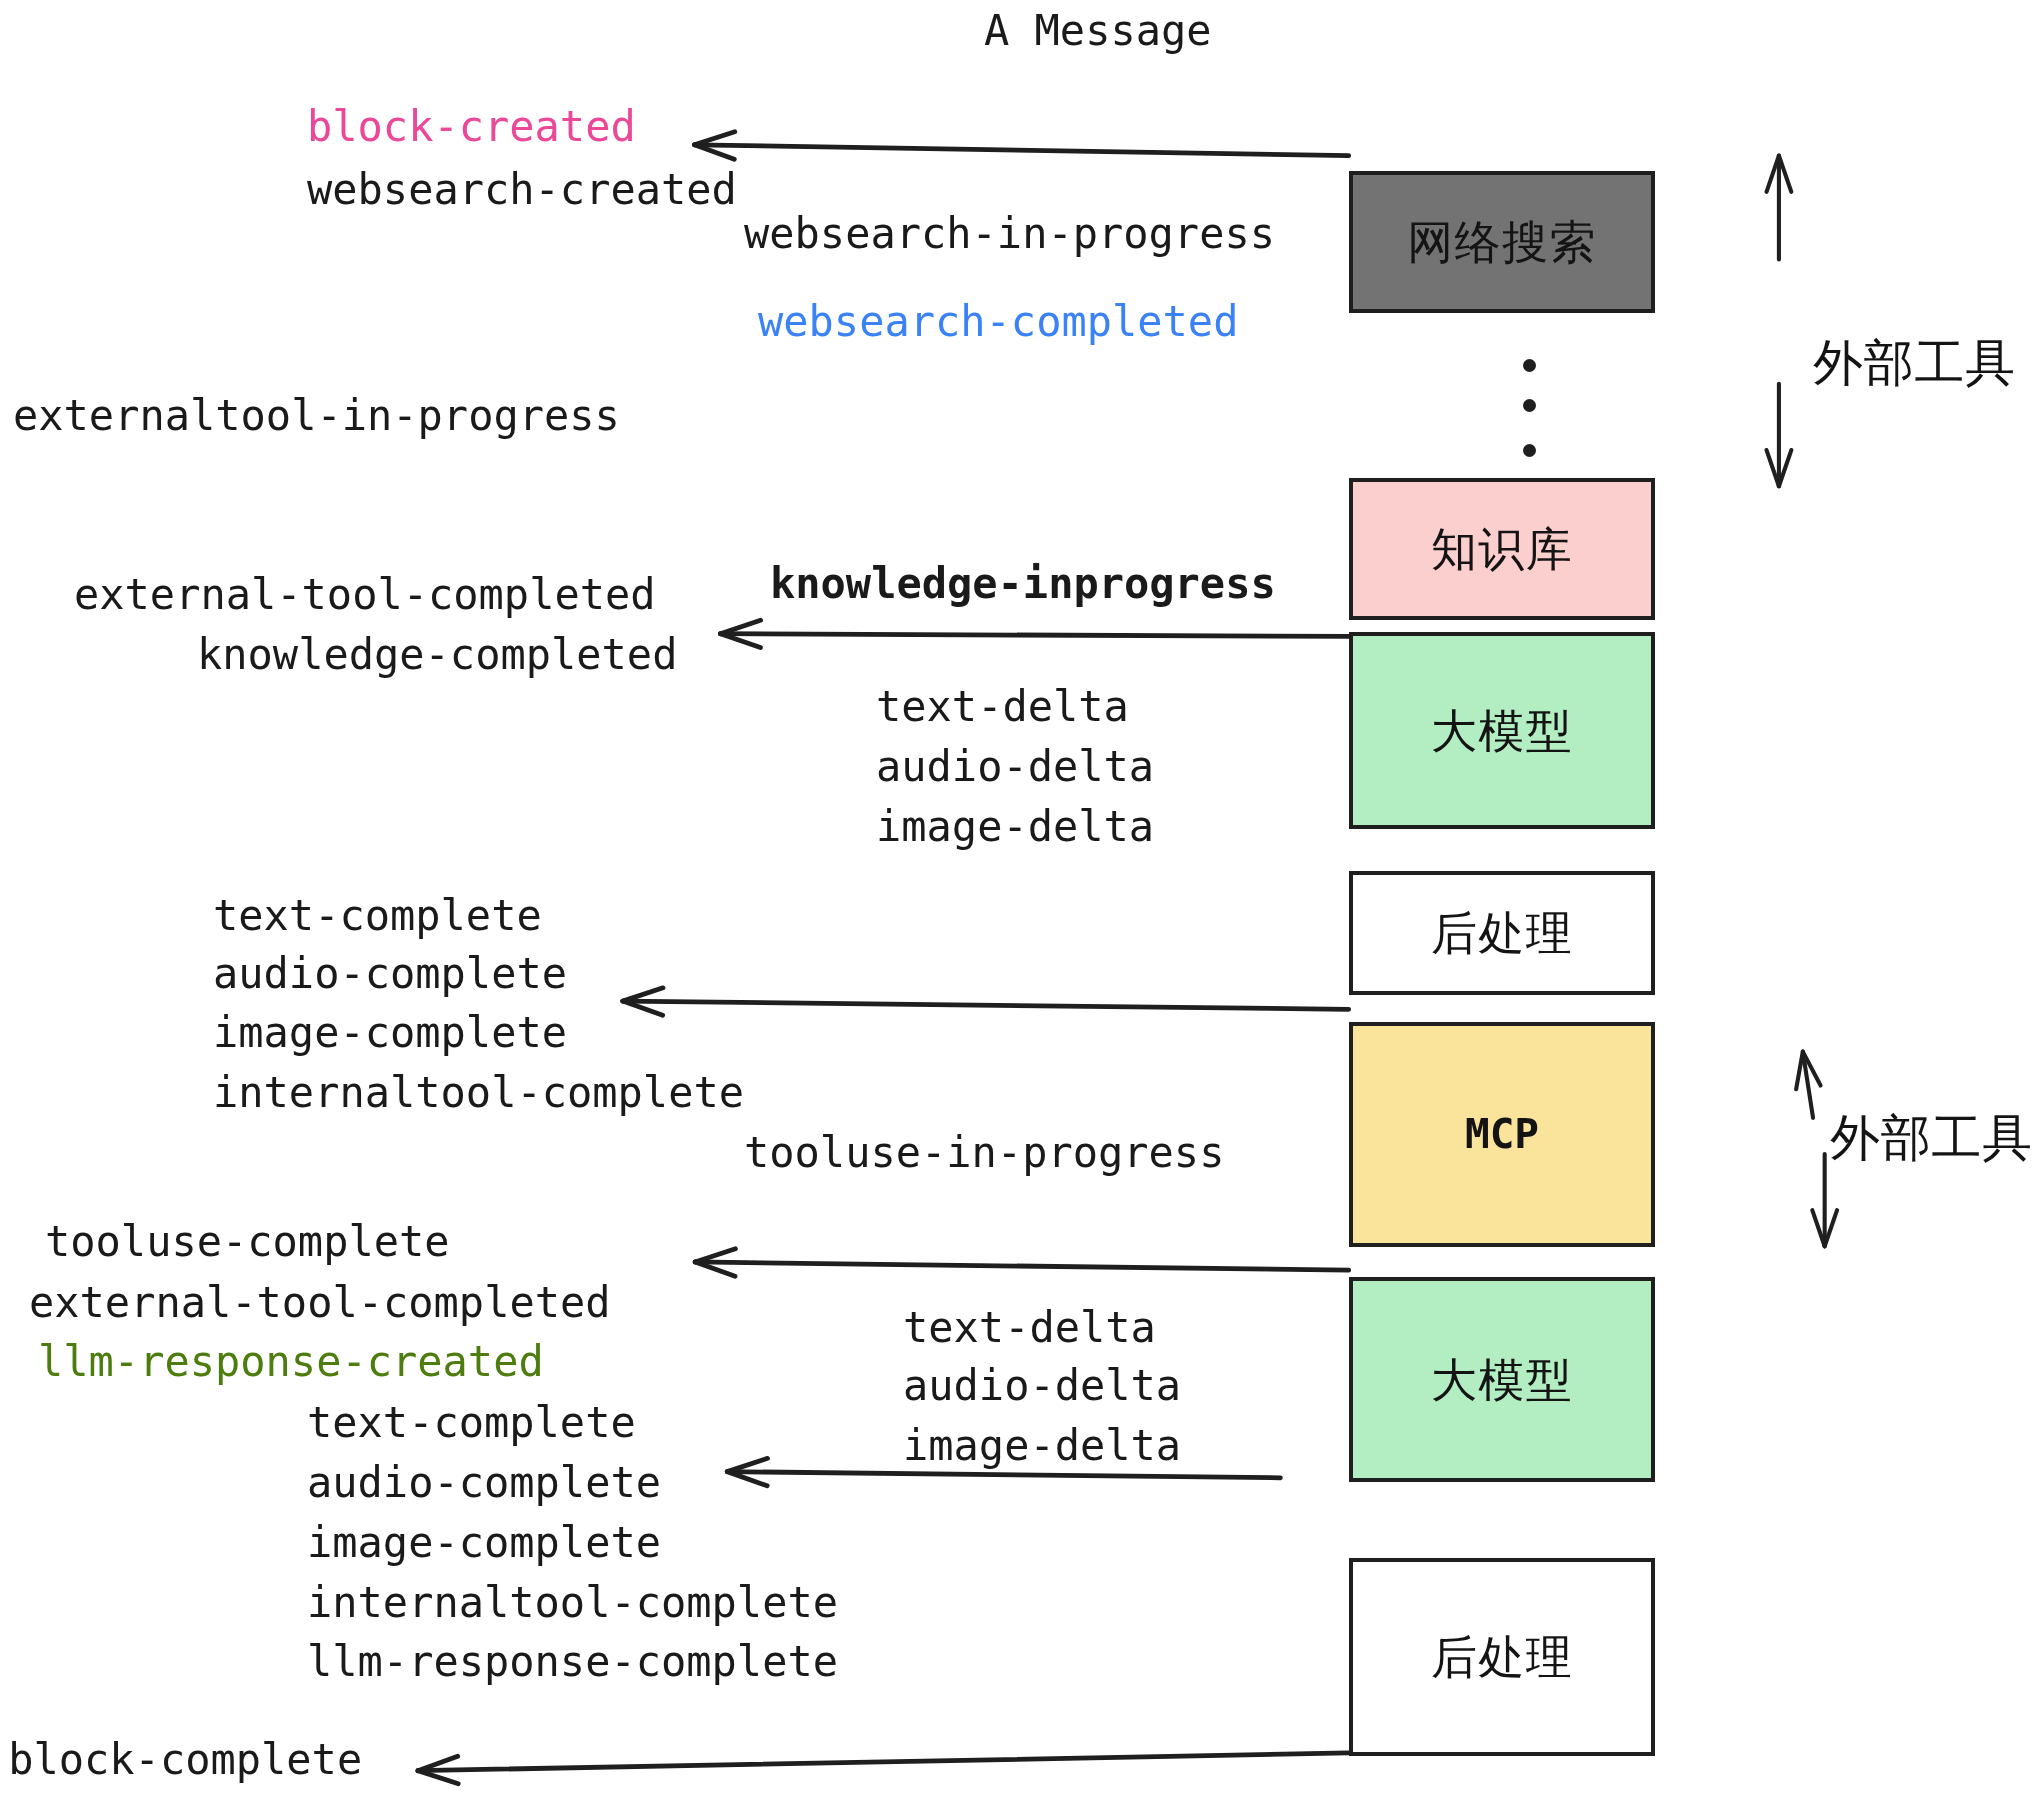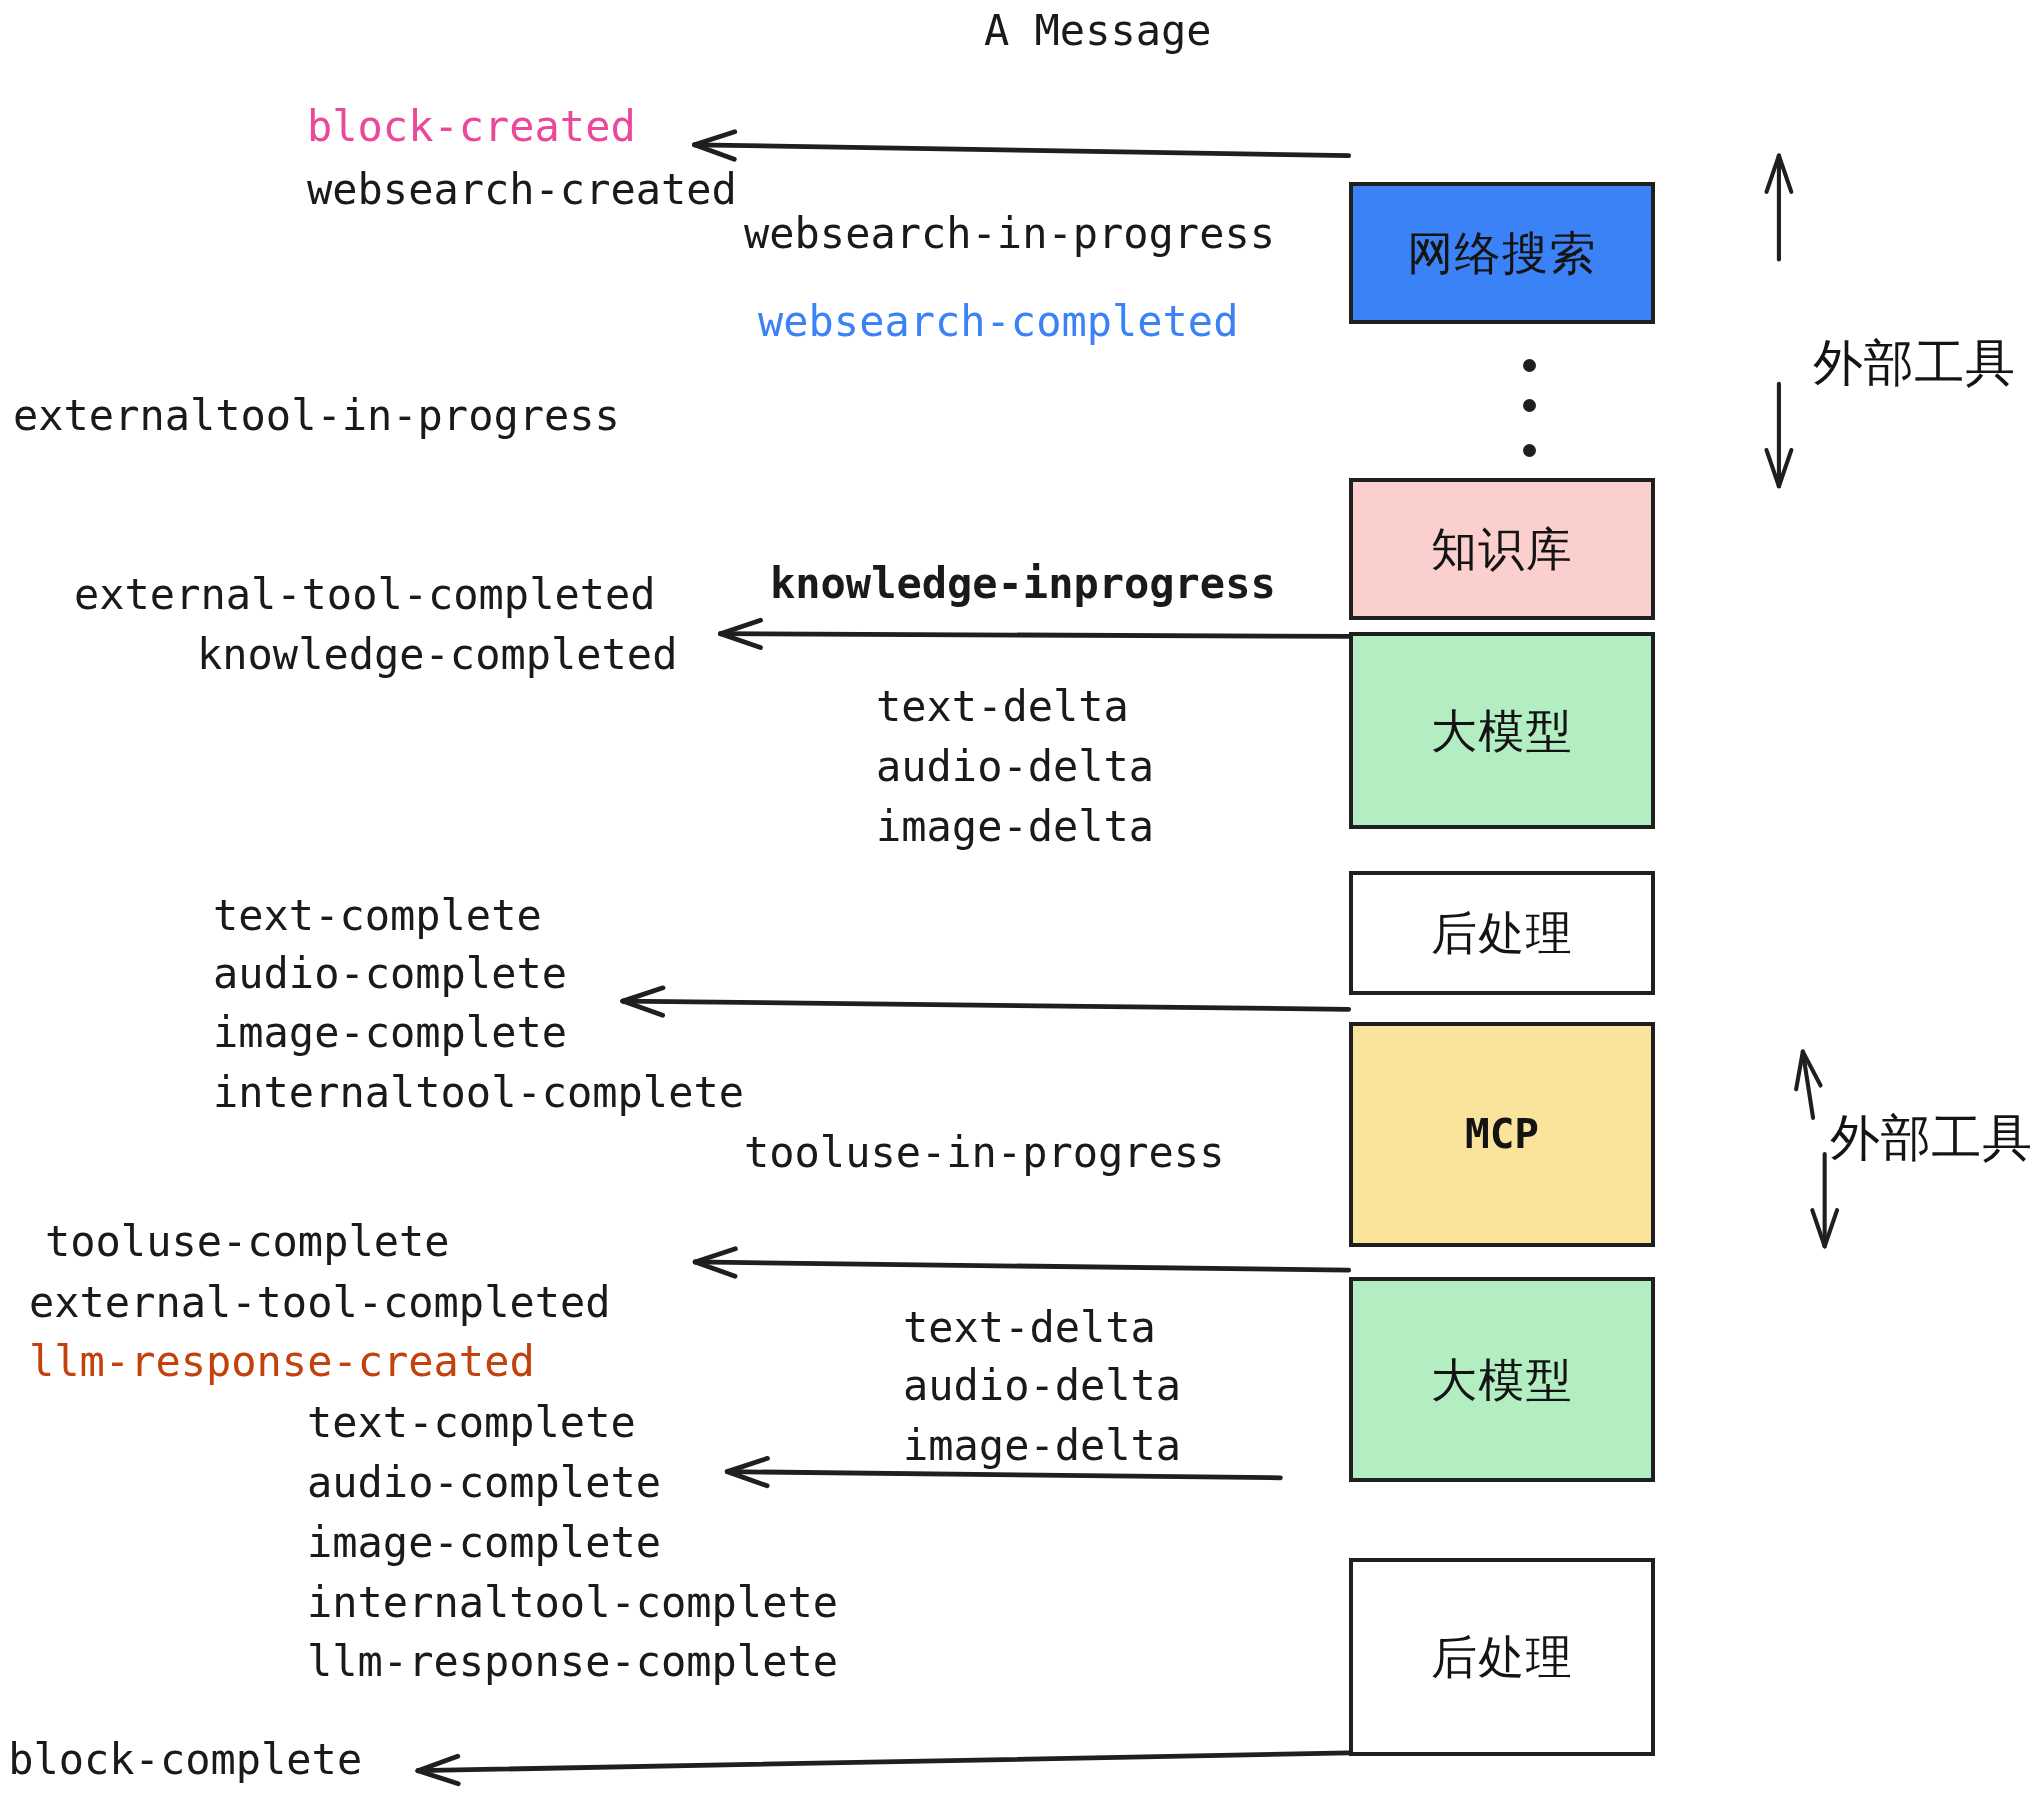--- a/index.html
+++ b/index.html
@@ -79,21 +79,21 @@
   }
 </style>
 </head>
 <body>
 
 <div id="canvas">
 
   <div class="title" id="diagram-title" style="left:984px; top:9.6px;">A Message</div>
 
   <div id="boxes-layer">
-      <div class="box" style="left: 1349px; top: 182px; width: 306px; height: 142px; background: #3b82f6; border-color: rgb(31, 31, 31);">
+      <div class="box" style="left: 1349px; top: 171px; width: 306px; height: 142px; background: #737373; border-color: rgb(31, 31, 31);">
         <span class="box-label">网络搜索</span>
       </div>
       <div class="box" style="left: 1349px; top: 478px; width: 306px; height: 142px; background: rgb(251, 207, 205); border-color: rgb(31, 31, 31);">
         <span class="box-label">知识库</span>
       </div>
       <div class="box" style="left: 1349px; top: 632px; width: 306px; height: 197px; background: rgb(178, 238, 194); border-color: rgb(31, 31, 31);">
         <span class="box-label">大模型</span>
       </div>
       <div class="box" style="left: 1349px; top: 871px; width: 306px; height: 124px; background: rgb(255, 255, 255); border-color: rgb(31, 31, 31);">
         <span class="box-label">后处理</span>
@@ -125,21 +125,21 @@
       <div class="evt" style="left: 876px; top: 686px; color: rgb(26, 26, 26);">text-delta</div>
       <div class="evt" style="left: 876px; top: 746px; color: rgb(26, 26, 26);">audio-delta</div>
       <div class="evt" style="left: 876px; top: 806px; color: rgb(26, 26, 26);">image-delta</div>
       <div class="evt" style="left: 213px; top: 895px; color: rgb(26, 26, 26);">text-complete</div>
       <div class="evt" style="left: 213px; top: 953px; color: rgb(26, 26, 26);">audio-complete</div>
       <div class="evt" style="left: 213px; top: 1012px; color: rgb(26, 26, 26);">image-complete</div>
       <div class="evt" style="left: 213px; top: 1072px; color: rgb(26, 26, 26);">internaltool-complete</div>
       <div class="evt" style="left: 744px; top: 1132px; color: rgb(26, 26, 26);">tooluse-in-progress</div>
       <div class="evt" style="left: 45px; top: 1221px; color: rgb(26, 26, 26);">tooluse-complete</div>
       <div class="evt" style="left: 29px; top: 1282px; color: rgb(26, 26, 26);">external-tool-completed</div>
-      <div class="evt" style="left: 29px; top: 1341px; color: #c2410c;">llm-response-created</div>
+      <div class="evt" style="left: 38px; top: 1341px; color: #4d7c0f;">llm-response-created</div>
       <div class="evt" style="left: 903px; top: 1307px; color: rgb(26, 26, 26);">text-delta</div>
       <div class="evt" style="left: 903px; top: 1365px; color: rgb(26, 26, 26);">audio-delta</div>
       <div class="evt" style="left: 903px; top: 1425px; color: rgb(26, 26, 26);">image-delta</div>
       <div class="evt" style="left: 307px; top: 1402px; color: rgb(26, 26, 26);">text-complete</div>
       <div class="evt" style="left: 307px; top: 1462px; color: rgb(26, 26, 26);">audio-complete</div>
       <div class="evt" style="left: 307px; top: 1522px; color: rgb(26, 26, 26);">image-complete</div>
       <div class="evt" style="left: 307px; top: 1582px; color: rgb(26, 26, 26);">internaltool-complete</div>
       <div class="evt" style="left: 307px; top: 1641px; color: rgb(26, 26, 26);">llm-response-complete</div>
       <div class="evt" style="left: 8.2px; top: 1739px; color: rgb(26, 26, 26);">block-complete</div>
     </div>

